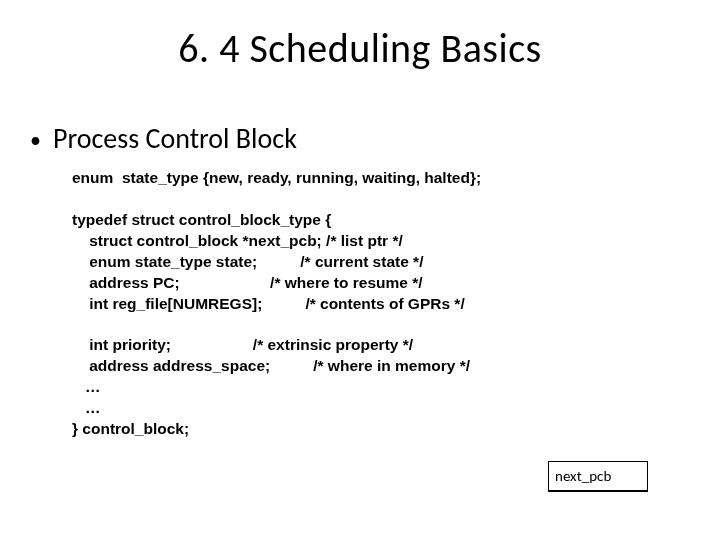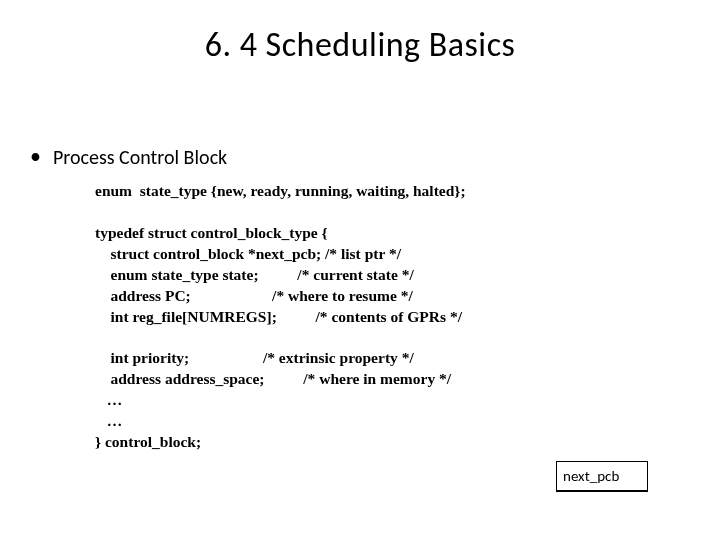--- a/index.html
+++ b/index.html
@@ -13,54 +13,53 @@
     position: relative;
   }
   .slide {
     position: relative;
     width: 720px;
     height: 540px;
     box-sizing: border-box;
   }
   .title {
     text-align: center;
-    font-size: 34px;
+    font-size: 40px;
     font-weight: 400;
     padding-top: 24px;
     letter-spacing: 0.5px;
   }
   .bullet-row {
     display: flex;
     align-items: baseline;
     margin-top: 48px;
     margin-left: 30px;
   }
   .bullet-dot {
     font-size: 22px;
     line-height: 1;
     margin-right: 12px;
   }
   .bullet-text {
-    font-size: 20px;
-    margin-top: 32px;
+    font-size: 28px;
   }
   .code {
-    font-family: Liberation Serif, serif;
+    font-family: Liberation Sans, sans-serif;
     font-size: 15.5px;
     font-weight: bold;
     line-height: 1.35;
     white-space: pre;
-    margin-left: 95px;
+    margin-left: 72px;
     margin-top: 12px;
   }
   .diagram {
     position: absolute;
     right: 72px;
     bottom: 48px;
-    width: 92px;
+    width: 100px;
     border: 1.5px solid #000;
     font-family: Calibri, Arial, sans-serif;
     font-size: 15px;
     box-sizing: border-box;
   }
   .diagram .cell-top {
     border-bottom: 1.5px solid #000;
     padding: 4px 6px;
     height: 20px;
     line-height: 20px;

